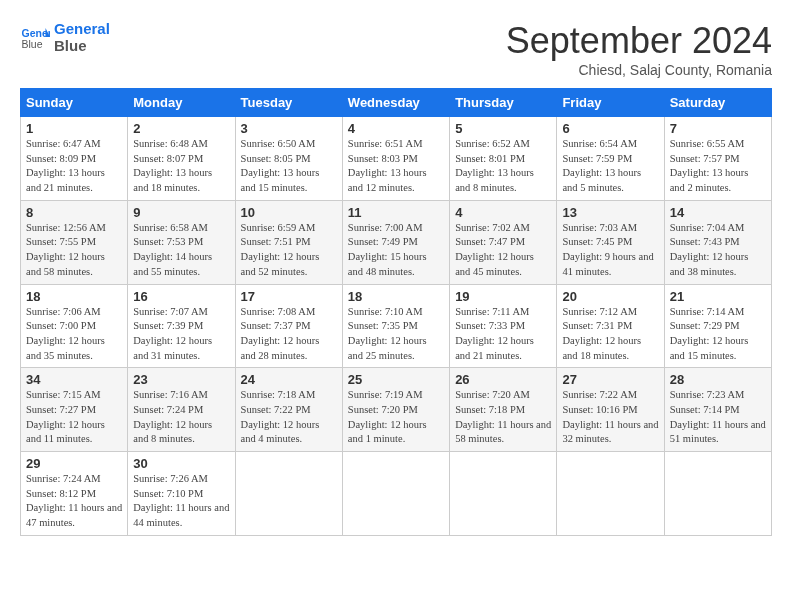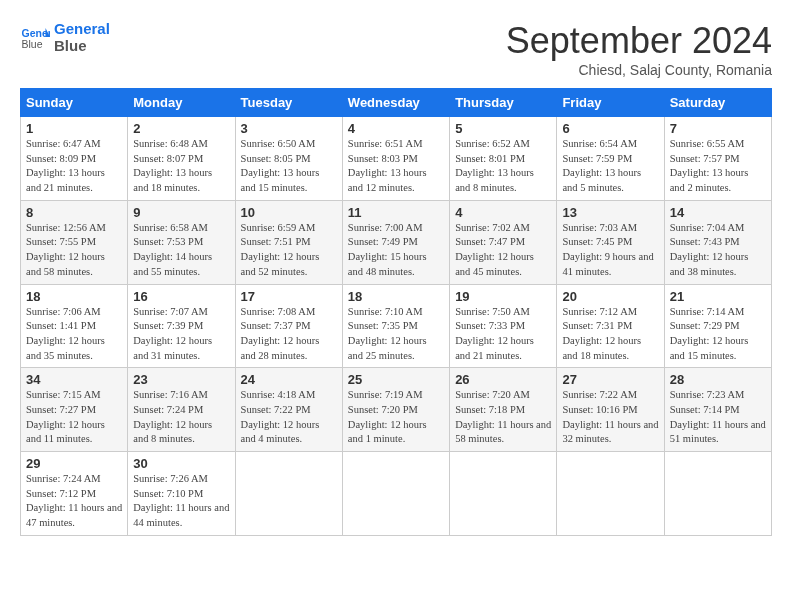--- a/index.html
+++ b/index.html
@@ -229,21 +229,21 @@
           <span>Sunset: 7:43 PM</span><br>
           <span>Daylight: 12 hours and 38 minutes.</span>
         </div>
       </td>
       </tr>
       <tr>
         <td>
         <span class="day-num">18</span>
         <div class="day-info">
           <span>Sunrise: 7:06 AM</span><br>
-          <span>Sunset: 1:41 PM</span><br>
+          <span>Sunset: 7:00 PM</span><br>
           <span>Daylight: 12 hours and 35 minutes.</span>
         </div>
       </td>
         <td>
         <span class="day-num">16</span>
         <div class="day-info">
           <span>Sunrise: 7:07 AM</span><br>
           <span>Sunset: 7:39 PM</span><br>
           <span>Daylight: 12 hours and 31 minutes.</span>
         </div>
@@ -260,21 +260,21 @@
         <span class="day-num">18</span>
         <div class="day-info">
           <span>Sunrise: 7:10 AM</span><br>
           <span>Sunset: 7:35 PM</span><br>
           <span>Daylight: 12 hours and 25 minutes.</span>
         </div>
       </td>
         <td>
         <span class="day-num">19</span>
         <div class="day-info">
-          <span>Sunrise: 7:50 AM</span><br>
+          <span>Sunrise: 7:11 AM</span><br>
           <span>Sunset: 7:33 PM</span><br>
           <span>Daylight: 12 hours and 21 minutes.</span>
         </div>
       </td>
         <td>
         <span class="day-num">20</span>
         <div class="day-info">
           <span>Sunrise: 7:12 AM</span><br>
           <span>Sunset: 7:31 PM</span><br>
           <span>Daylight: 12 hours and 18 minutes.</span>
@@ -302,21 +302,21 @@
         <span class="day-num">23</span>
         <div class="day-info">
           <span>Sunrise: 7:16 AM</span><br>
           <span>Sunset: 7:24 PM</span><br>
           <span>Daylight: 12 hours and 8 minutes.</span>
         </div>
       </td>
         <td>
         <span class="day-num">24</span>
         <div class="day-info">
-          <span>Sunrise: 4:18 AM</span><br>
+          <span>Sunrise: 7:18 AM</span><br>
           <span>Sunset: 7:22 PM</span><br>
           <span>Daylight: 12 hours and 4 minutes.</span>
         </div>
       </td>
         <td>
         <span class="day-num">25</span>
         <div class="day-info">
           <span>Sunrise: 7:19 AM</span><br>
           <span>Sunset: 7:20 PM</span><br>
           <span>Daylight: 12 hours and 1 minute.</span>
@@ -345,21 +345,21 @@
           <span>Sunset: 7:14 PM</span><br>
           <span>Daylight: 11 hours and 51 minutes.</span>
         </div>
       </td>
       </tr>
       <tr>
         <td>
         <span class="day-num">29</span>
         <div class="day-info">
           <span>Sunrise: 7:24 AM</span><br>
-          <span>Sunset: 7:12 PM</span><br>
+          <span>Sunset: 8:12 PM</span><br>
           <span>Daylight: 11 hours and 47 minutes.</span>
         </div>
       </td>
         <td>
         <span class="day-num">30</span>
         <div class="day-info">
           <span>Sunrise: 7:26 AM</span><br>
           <span>Sunset: 7:10 PM</span><br>
           <span>Daylight: 11 hours and 44 minutes.</span>
         </div>

